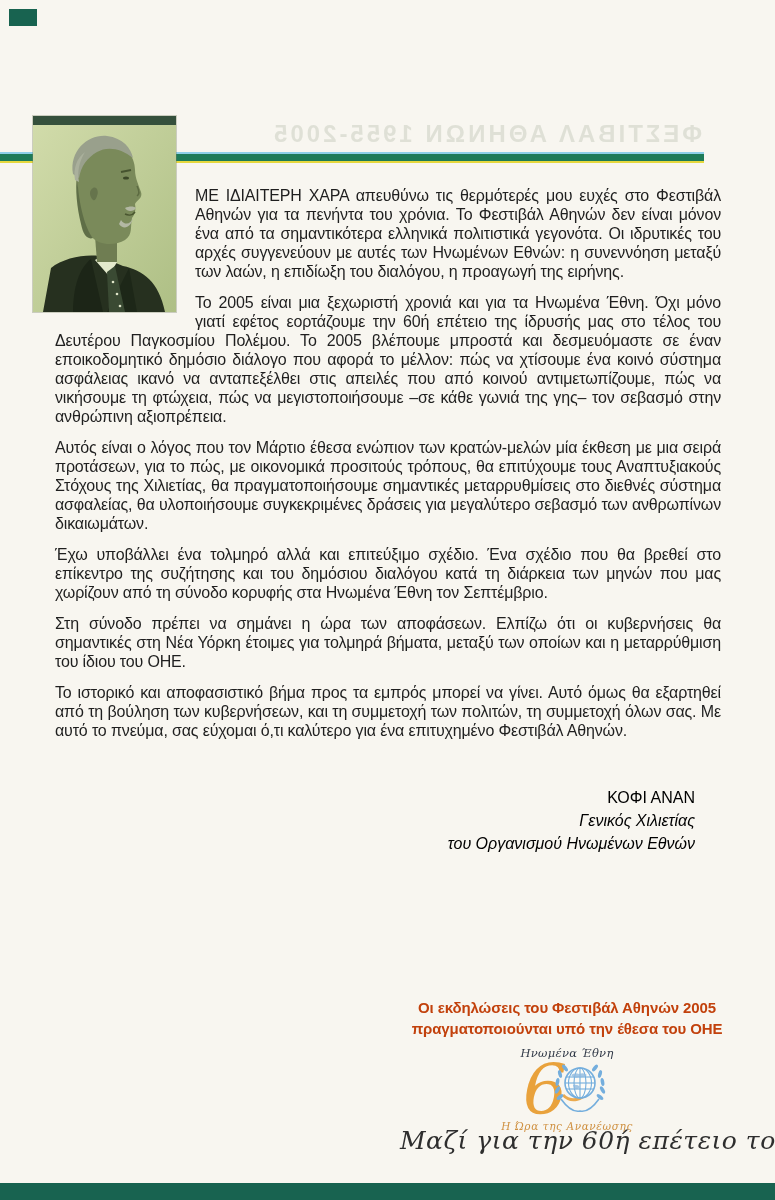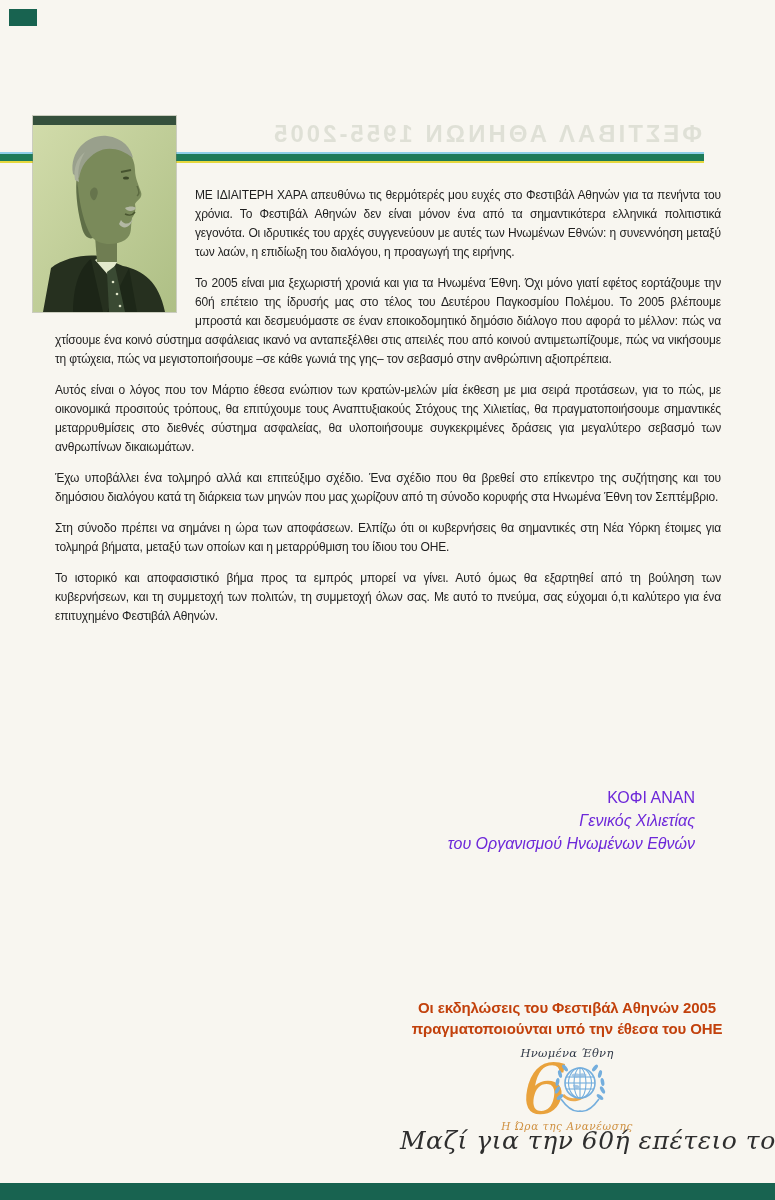--- a/index.html
+++ b/index.html
@@ -36,31 +36,31 @@
   }
   
   .photo{
     position:absolute;left:33px;top:116px;width:143px;height:196px;
     box-shadow:0 0 0 1px rgba(120,130,100,.35);
   }
   .photo svg{display:block;}
   
   .letter{
     position:absolute;left:55px;top:186px;width:666px;
-    font-size:12px;line-height:19px;letter-spacing:-0.15px;
+    font-size:16px;line-height:19px;letter-spacing:-0.15px;
     text-align:justify;
   }
   .letter .photo-spacer{
     float:left;width:140px;height:127px;
   }
   .letter p{margin:0 0 12px 0;}
   
   .signature{
     position:absolute;left:300px;top:786px;width:395px;
-    text-align:right;font-size:16px;line-height:23px;color:#6d28d9;
+    text-align:right;font-size:16px;line-height:23px;color:#000000;
   }
   .signature .sig-title{font-style:italic;}
   
   .aegis{
     position:absolute;left:380px;top:997px;width:374px;
     text-align:center;font-weight:bold;font-size:15px;line-height:21px;
     color:#c2410c;letter-spacing:-0.1px;
   }
   
   .un60{

